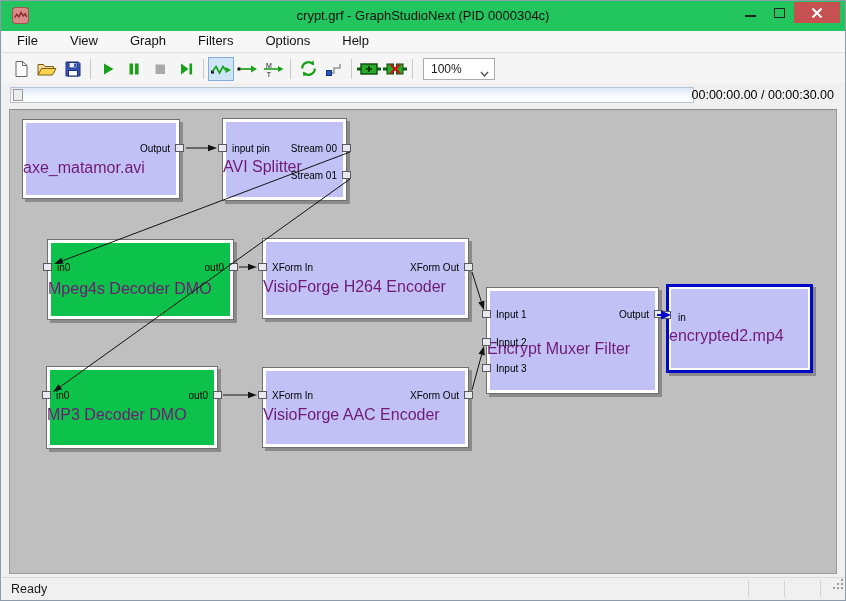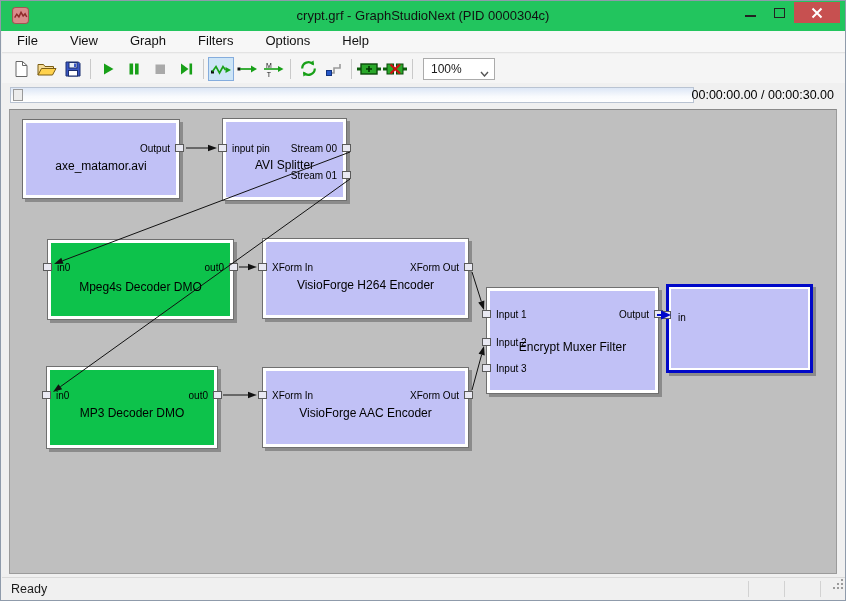--- a/index.html
+++ b/index.html
@@ -44,21 +44,21 @@
                background:#ececec; border:1px solid #9a9a9a; }
   .seektime { position:absolute; right:12px; top:0; height:25px; line-height:25px; font-size:12.5px; color:#000; }
 
   
   .canvas { position:absolute; left:8px; top:108px; width:828px; height:465px; background:#bfbfbf;
             border:1px solid #9b9b9b; border-top-color:#8a8a8a; overflow:hidden; }
   .edges { position:absolute; left:0; top:0; z-index:3; pointer-events:none; }
   .fbox { position:absolute; z-index:1; border:1px solid #6f6f6f;
           box-shadow: inset 0 0 0 3px #ffffff, 3px 3px 0 rgba(96,96,96,.55); }
   .fbox.selected { border:3px solid #0008c8; box-shadow: inset 0 0 0 2px #ffffff, 3px 3px 0 rgba(96,96,96,.55); }
-  .fname { position:absolute; left:0; width:100%; text-align:center; font-size:12px; color:#000000; white-space:nowrap; }
+  .fname { position:absolute; left:0; width:100%; font-size:16px; color:#701a75; white-space:nowrap; }
   .pinlbl { position:absolute; font-size:10px; color:#000; white-space:nowrap; }
   .pinlbl.left { left:9px; } .pinlbl.right { right:9px; }
   .pinsq { position:absolute; z-index:2; width:9px; height:8px; background:#e9e9f2; border:1px solid #5a5a5a; }
 
   
   .statusbar { position:absolute; left:1px; top:576px; width:844px; height:15px; background:#f0f0f0;
                border-top:1px solid #d9d9d9; }
   .status-text { position:absolute; left:9px; top:0; height:22px; line-height:22px; font-size:12.5px; }
   .ssep { position:absolute; top:3px; width:1px; height:16px; background:#d2d2d2; }
   .grip { position:absolute; right:3px; bottom:3px; width:13px; height:13px; }
@@ -285,20 +285,21 @@
       <div class="pinsq" style="left: 644px; top: 200px;"></div>
       <div class="fbox" style="left: 476px; top: 177px; width: 173px; height: 107px; background: rgb(193, 193, 246);">
         <div class="fname" style="top: 52px;">Encrypt Muxer Filter</div>
         <div class="pinlbl left" style="top: 21px;">Input 1</div>
         <div class="pinlbl left" style="top: 49px;">Input 2</div>
         <div class="pinlbl left" style="top: 75px;">Input 3</div>
         <div class="pinlbl right" style="top: 21px;">Output</div>
       </div>
       <div class="pinsq" style="left: 652px; top: 201px;"></div>
       <div class="fbox selected" style="left: 656px; top: 174px; width: 147px; height: 89px; background: rgb(193, 193, 246);">
+        <div class="fname" style="top: 40px;">encrypted2.mp4</div>
         <div class="pinlbl left" style="top: 25px;">in</div>
       </div>
     </div>
 
   <div class="statusbar">
     <span class="status-text">Ready</span>
     <div class="ssep" style="left:746px"></div>
     <div class="ssep" style="left:782px"></div>
     <div class="ssep" style="left:818px"></div>
     <div class="grip">

